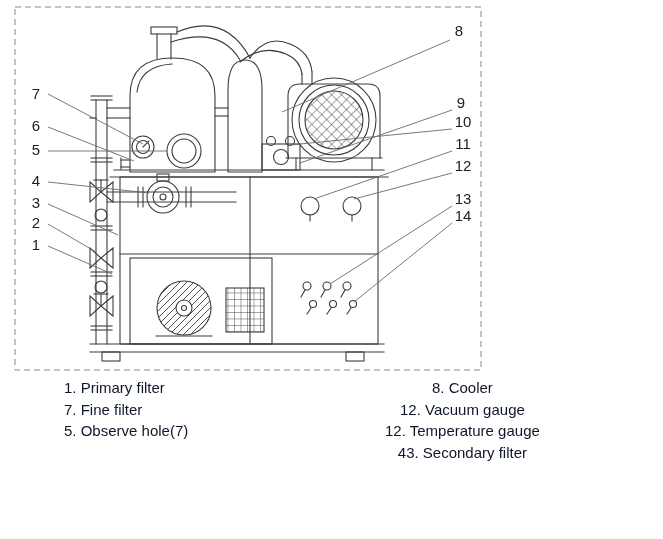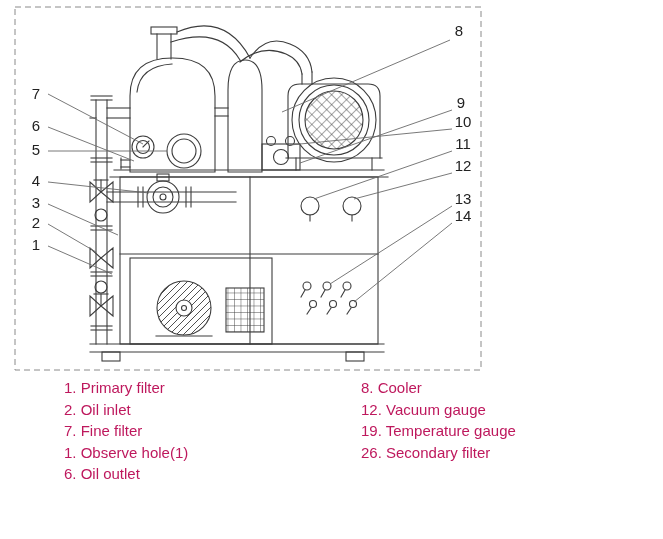--- a/index.html
+++ b/index.html
@@ -1,23 +1,23 @@
 <!DOCTYPE html>
 <html><head>
 <meta charset="utf-8">
 <style>
   html,body{margin:0;padding:0;background:#ffffff;}
   #page{position:relative;width:663px;height:539px;background:#fff;
         font-family:"Liberation Sans",sans-serif;color:#1a1a1a;overflow:hidden;}
   #diagram-svg{position:absolute;left:0;top:0;display:block;}
   .callout{font-size:15px;fill:#222;font-family:"Liberation Sans",sans-serif;}
   .legend-col{position:absolute;top:377px;font-size:15px;line-height:21.6px;
-              white-space:nowrap;color:#be185d;}
+              white-space:nowrap;color:#0f172a;}
   .legend-left{left:64px;}
-  .legend-right{left:361px;}
+  .legend-right{left:385px;text-align:center;}
 </style>
 </head>
 <body>
 
 <div id="page">
 
   <svg id="diagram-svg" width="663" height="374" viewBox="0 0 663 374">
     <defs>
       <pattern id="p-mesh" width="7" height="7" patternUnits="userSpaceOnUse" patternTransform="rotate(45)">
         <path d="M0 0H7M0 0V7" stroke="#3c3c3c" stroke-width="0.9" fill="none"></path>
@@ -197,24 +197,22 @@
       <text class="callout" x="463" y="127">10</text>
       <text class="callout" x="463" y="149">11</text>
       <text class="callout" x="463" y="171">12</text>
       <text class="callout" x="463" y="204">13</text>
       <text class="callout" x="463" y="221">14</text>
     </g>
   </svg>
 
   <div class="legend-col legend-left">
     <div class="legend-item">1. Primary filter</div>
-    <div class="legend-item">2. Oil inlet</div>
     <div class="legend-item">7. Fine filter</div>
-    <div class="legend-item">1. Observe hole(1)</div>
-    <div class="legend-item">6. Oil outlet</div>
+    <div class="legend-item">5. Observe hole(7)</div>
   </div>
   <div class="legend-col legend-right">
     <div class="legend-item">8. Cooler</div>
     <div class="legend-item">12. Vacuum gauge</div>
-    <div class="legend-item">19. Temperature gauge</div>
-    <div class="legend-item">26. Secondary filter</div>
+    <div class="legend-item">12. Temperature gauge</div>
+    <div class="legend-item">43. Secondary filter</div>
   </div>
 </div>
 
 </body></html>

